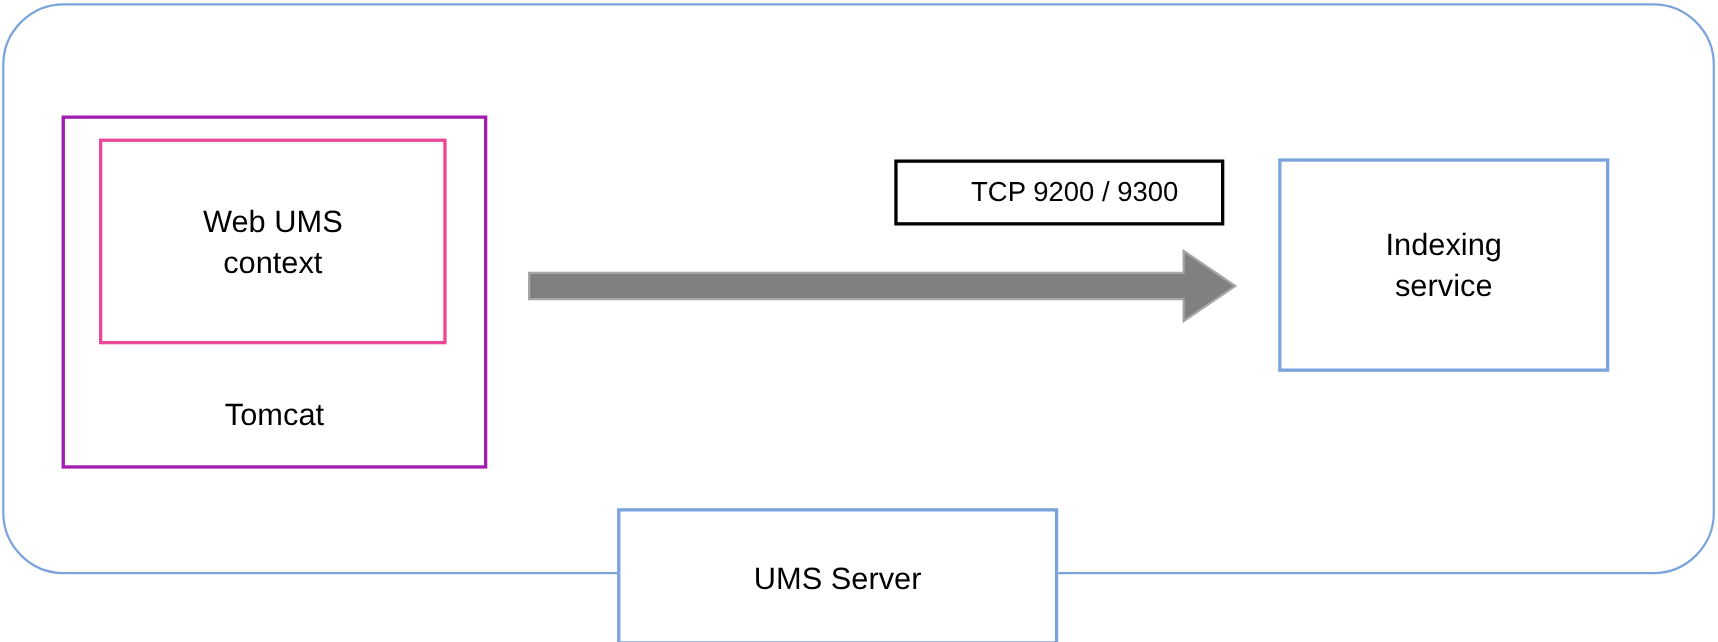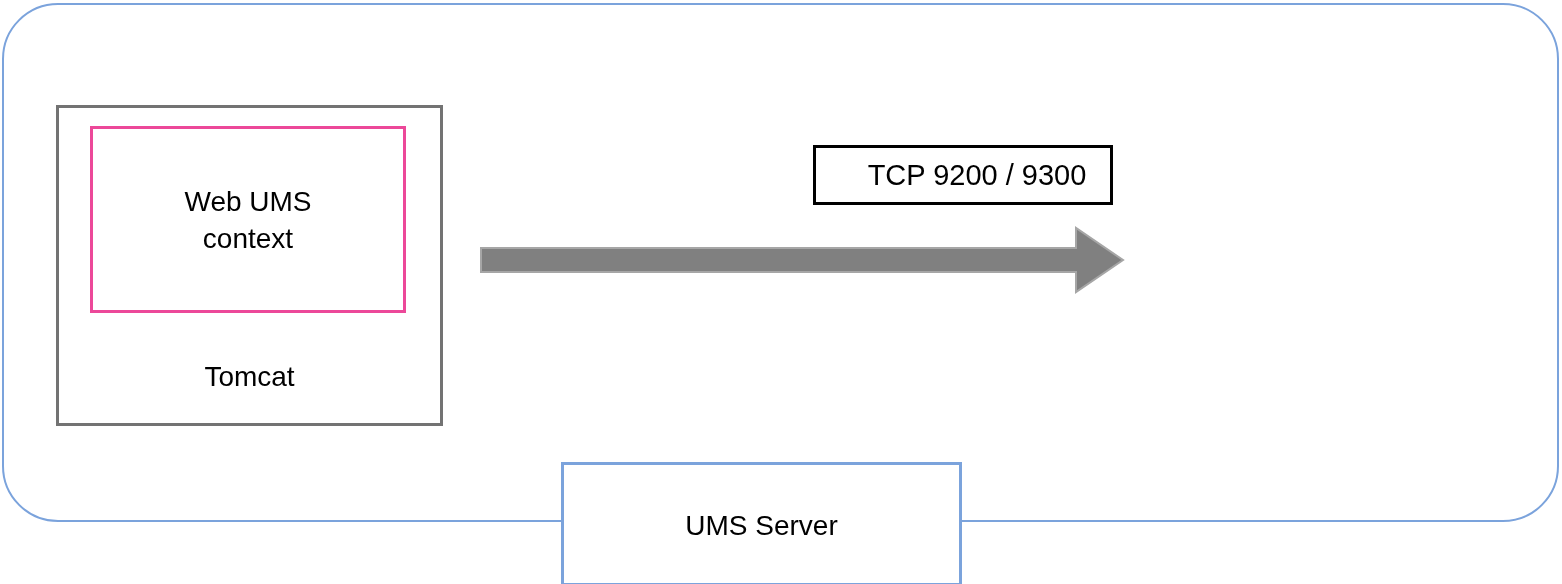--- a/index.html
+++ b/index.html
@@ -46,21 +46,21 @@
     background: #ffffff;
     z-index: 1;
   }
 
   
   #tomcat-box {
     left: 56px;
     top: 105px;
     width: 387px;
     height: 321px;
-    border: 3px solid #737373;
+    border: 3px solid #a21caf;
     z-index: 2;
     align-items: flex-end;
     justify-content: center;
     padding-bottom: 18px;
   }
   #tomcat-box .box-label { padding-bottom: 10px; }
 
   
   #web-ums-context-box {
     left: 90px;
@@ -97,21 +97,21 @@
   
   #tcp-label-box {
     left: 813px;
     top: 145px;
     width: 300px;
     height: 60px;
     border: 3px solid #000000;
     background: #ffffff;
     z-index: 5;
   }
-  #tcp-label-box .box-label { font-size: 29px; line-height: 30px; margin-left: 28px; }
+  #tcp-label-box .box-label { font-size: 25px; line-height: 30px; margin-left: 28px; }
 
   
   #flow-arrow {
     position: absolute;
     left: 478px;
     top: 222px;
     width: 648px;
     height: 76px;
     z-index: 3;
   }
@@ -133,18 +133,22 @@
   </div>
 
   <svg id="flow-arrow" viewBox="0 0 648 76">
     <polygon points="3,26 598,26 598,6 645,38 598,70 598,50 3,50" fill="#808080" stroke="#a6a6a6" stroke-width="2"></polygon>
   </svg>
 
   <div class="box" id="tcp-label-box">
     <span class="box-label">TCP 9200 / 9300</span>
   </div>
 
+  <div class="box" id="indexing-service-box">
+    <span class="box-label">Indexing
+service</span>
+  </div>
 
   <div class="box" id="ums-server-box">
     <span class="box-label">UMS Server</span>
   </div>
 
 </div>
 
 </body></html>

